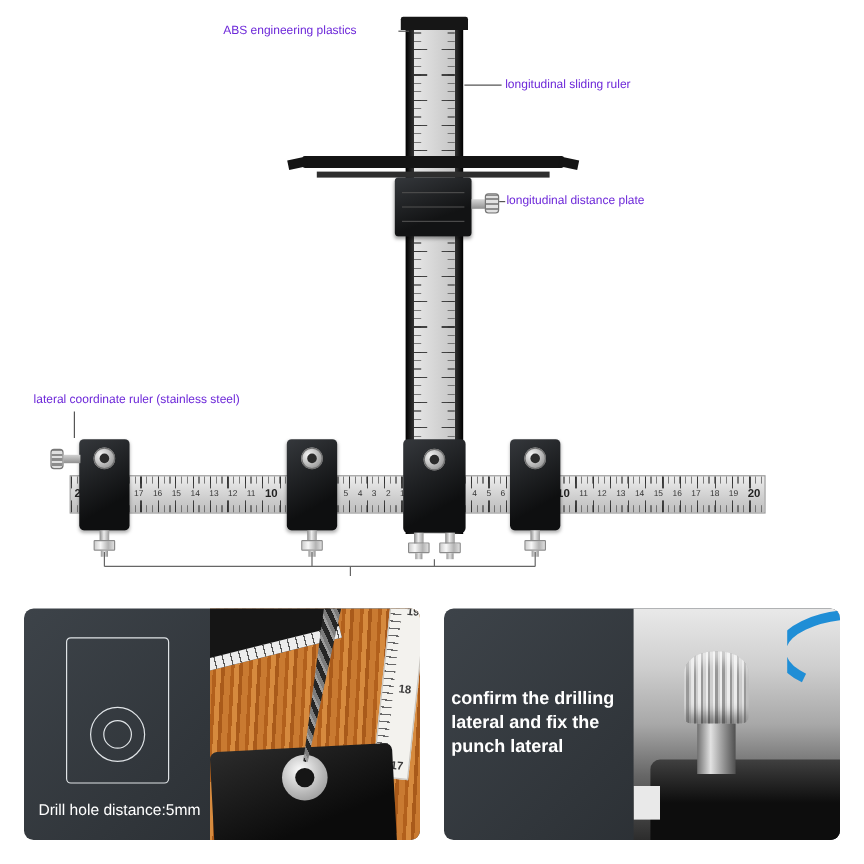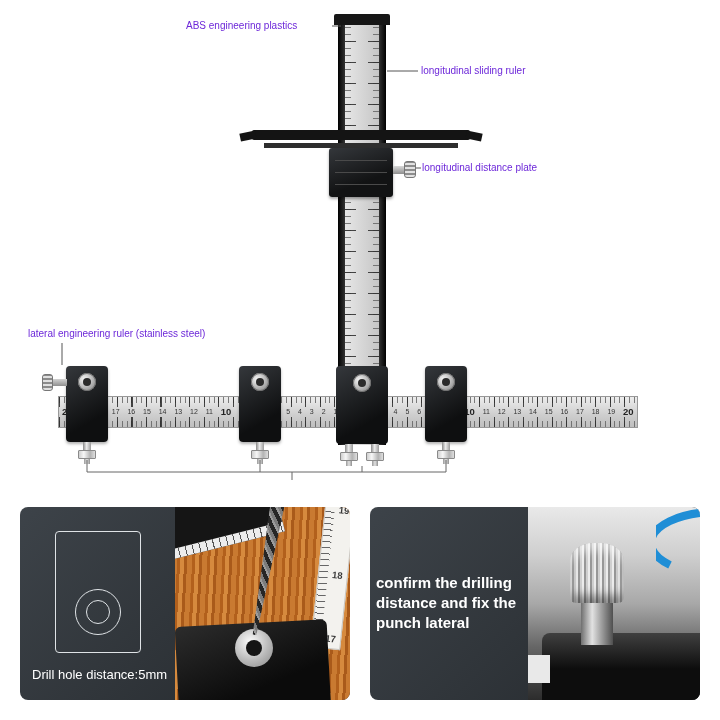--- a/index.html
+++ b/index.html
@@ -125,21 +125,21 @@
     <path d="M332 26 H341" stroke="#555" stroke-width="1" fill="none"></path>
     <path d="M418 71 H387" stroke="#555" stroke-width="1" fill="none"></path>
     <path d="M421 168 H416" stroke="#555" stroke-width="1" fill="none"></path>
     <path d="M62 343 V365" stroke="#555" stroke-width="1" fill="none"></path>
     <path d="M87 460 V472 M260 460 V472 M362 466 V472 M446 460 V472 M87 472 H446 M292 472 V480" stroke="#666" stroke-width="1" fill="none"></path>
   </svg>
 
   <div class="label label-abs">ABS engineering plastics</div>
   <div class="label label-lruler">longitudinal sliding ruler</div>
   <div class="label label-lplate">longitudinal distance plate</div>
-  <div class="label label-latruler">lateral engineering ruler (stainless steel)</div>
+  <div class="label label-latruler">lateral coordinate ruler (stainless steel)</div>
 
   <div class="v-cap"></div>
   <div class="v-rail-l"></div>
   <div class="v-rail-r"></div>
   <div class="v-strip"></div>
   <div class="wing-main"></div>
   <div class="wing-sub"></div>
   <div class="plate"></div>
   <div class="plate-screw-shaft"></div>
   <div class="plate-screw-knob"></div>
@@ -248,21 +248,21 @@
       </div>
       <div class="jig-block"></div>
       <div class="collar"></div>
       <div class="drill-bit"></div>
     </div>
   </div>
 
   <div class="panel panel-right">
     <div class="caption-right">
       <span>confirm the drilling</span>
-      <span>distance and fix the</span>
+      <span>lateral and fix the</span>
       <span>punch lateral</span>
     </div>
     <div class="photo-screw">
       <div class="screw-block"></div>
       <div class="white-window"></div>
       <div class="screw-shaft"></div>
       <div class="screw-head"></div>
       <svg class="rotate-arrows" viewBox="0 0 170 78">
         <defs>
           <marker id="ah" markerWidth="6" markerHeight="6" refX="3" refY="3" orient="auto">

